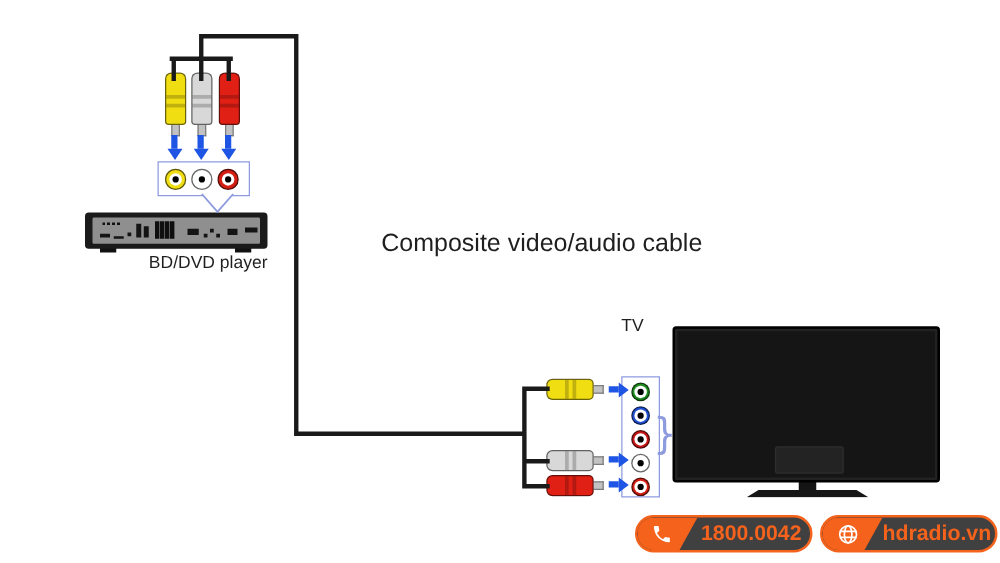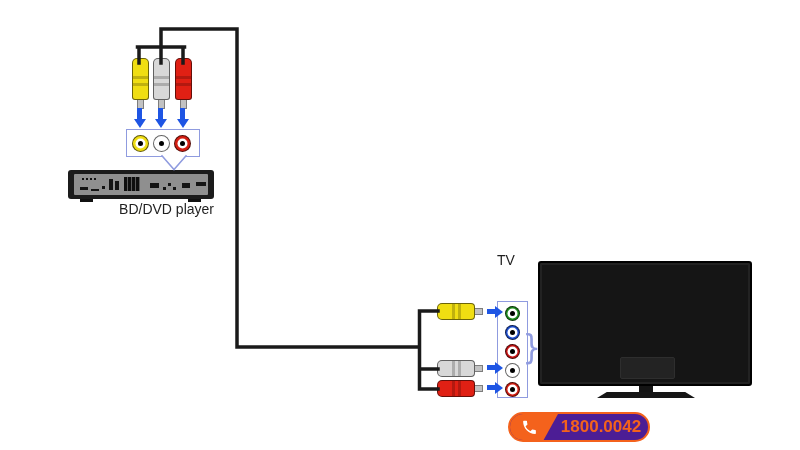--- a/index.html
+++ b/index.html
@@ -48,30 +48,31 @@
   #tv{left:538px;top:261px;width:214px;height:125px;background:#151515;border:2px solid #000;border-radius:3px;box-sizing:border-box;box-shadow:inset 0 0 0 2px rgba(255,255,255,.06);z-index:8;}
   #tv .mount{position:absolute;left:80px;top:94px;width:53px;height:20px;background:#232323;border:1px solid #2e2e2e;border-radius:2px;}
   #tv-neck{left:639px;top:385px;width:14px;height:8px;background:#141414;}
   #tv-base{left:597px;top:392px;width:98px;height:6px;background:#161616;clip-path:polygon(10% 0,90% 0,100% 100%,0 100%);}
   
   .lbl{white-space:nowrap;z-index:9;}
   #lbl-cable{left:305px;top:184px;font-size:20px;}
   #lbl-player{left:62px;top:201px;width:152px;text-align:right;font-size:14px;}
   #lbl-tv{left:488px;top:252px;width:36px;text-align:center;font-size:14px;}
   
-  .badge{position:absolute;top:412px;width:142px;height:30px;border:2px solid var(--accent,#f4621c);border-radius:16px;background:#4c1d95;display:flex;align-items:stretch;overflow:hidden;box-sizing:border-box;z-index:20;}
+  .badge{position:absolute;top:412px;width:142px;height:30px;border:2px solid var(--accent,#f4621c);border-radius:16px;background:#404040;display:flex;align-items:stretch;overflow:hidden;box-sizing:border-box;z-index:20;}
   .badge .icon-sec{width:48px;background:var(--accent,#f4621c);clip-path:polygon(0 0,100% 0,70% 100%,0 100%);display:flex;align-items:center;padding-left:11px;box-sizing:border-box;flex:none;}
   .badge .txt{flex:1;display:flex;align-items:center;justify-content:center;color:var(--accent,#f4621c);font-weight:bold;font-size:17px;padding-right:4px;}
   #badge-phone{left:508px;} #badge-web{left:656px;}
 </style>
 </head>
 <body>
 
 <div id="stage">
 
+  <div class="abs lbl" id="lbl-cable">Composite video/audio cable</div>
 
   <div class="abs plugD" style="left:131.5px;top:58px">
     <div class="plugD-body" style="background: rgb(240, 222, 18);"></div>
     <div class="plugD-tip"></div>
   </div>
   <div class="abs plugD" style="left:152.5px;top:58px">
     <div class="plugD-body" style="background: rgb(216, 216, 216);"></div>
     <div class="plugD-tip"></div>
   </div>
   <div class="abs plugD" style="left:174.5px;top:58px">
@@ -179,19 +180,29 @@
   <div class="abs" id="tv-base"></div>
 
   <div class="badge" id="badge-phone">
     <div class="icon-sec">
       <svg viewBox="0 0 24 24" width="17" height="17">
           <path fill="#fff" d="M6.62 10.79a15.05 15.05 0 0 0 6.59 6.59l2.2-2.2a1 1 0 0 1 1.02-.24c1.12.37 2.33.57 3.57.57a1 1 0 0 1 1 1V20a1 1 0 0 1-1 1C10.85 21 3 13.15 3 3.5a1 1 0 0 1 1-1h3.5a1 1 0 0 1 1 1c0 1.24.2 2.45.57 3.57a1 1 0 0 1-.25 1.02l-2.2 2.2z"></path>
         </svg>
     </div>
     <div class="txt">1800.0042</div>
   </div>
+  <div class="badge" id="badge-web">
+    <div class="icon-sec">
+      <svg viewBox="0 0 24 24" width="19" height="19" fill="none" stroke="#fff" stroke-width="1.7">
+          <circle cx="12" cy="12" r="8.5"></circle>
+          <ellipse cx="12" cy="12" rx="3.8" ry="8.5"></ellipse>
+          <path d="M3.8 9h16.4M3.8 15h16.4"></path>
+        </svg>
+    </div>
+    <div class="txt">hdradio.vn</div>
+  </div>
 
   <svg id="wires">
     <path class="wire" d="M161,63 V29 H237 V347 H419.5 M139,63 V47 M183,63 V47 M137.5,47 H184.5 M419.5,311 V389 M419.5,311 H438 M419.5,369 H438 M419.5,389 H438"></path>
     <path class="tail" d="M161.5,155.2 L174,169.5 L186.5,155.2"></path>
   </svg>
 
 </div>
 
 </body></html>

